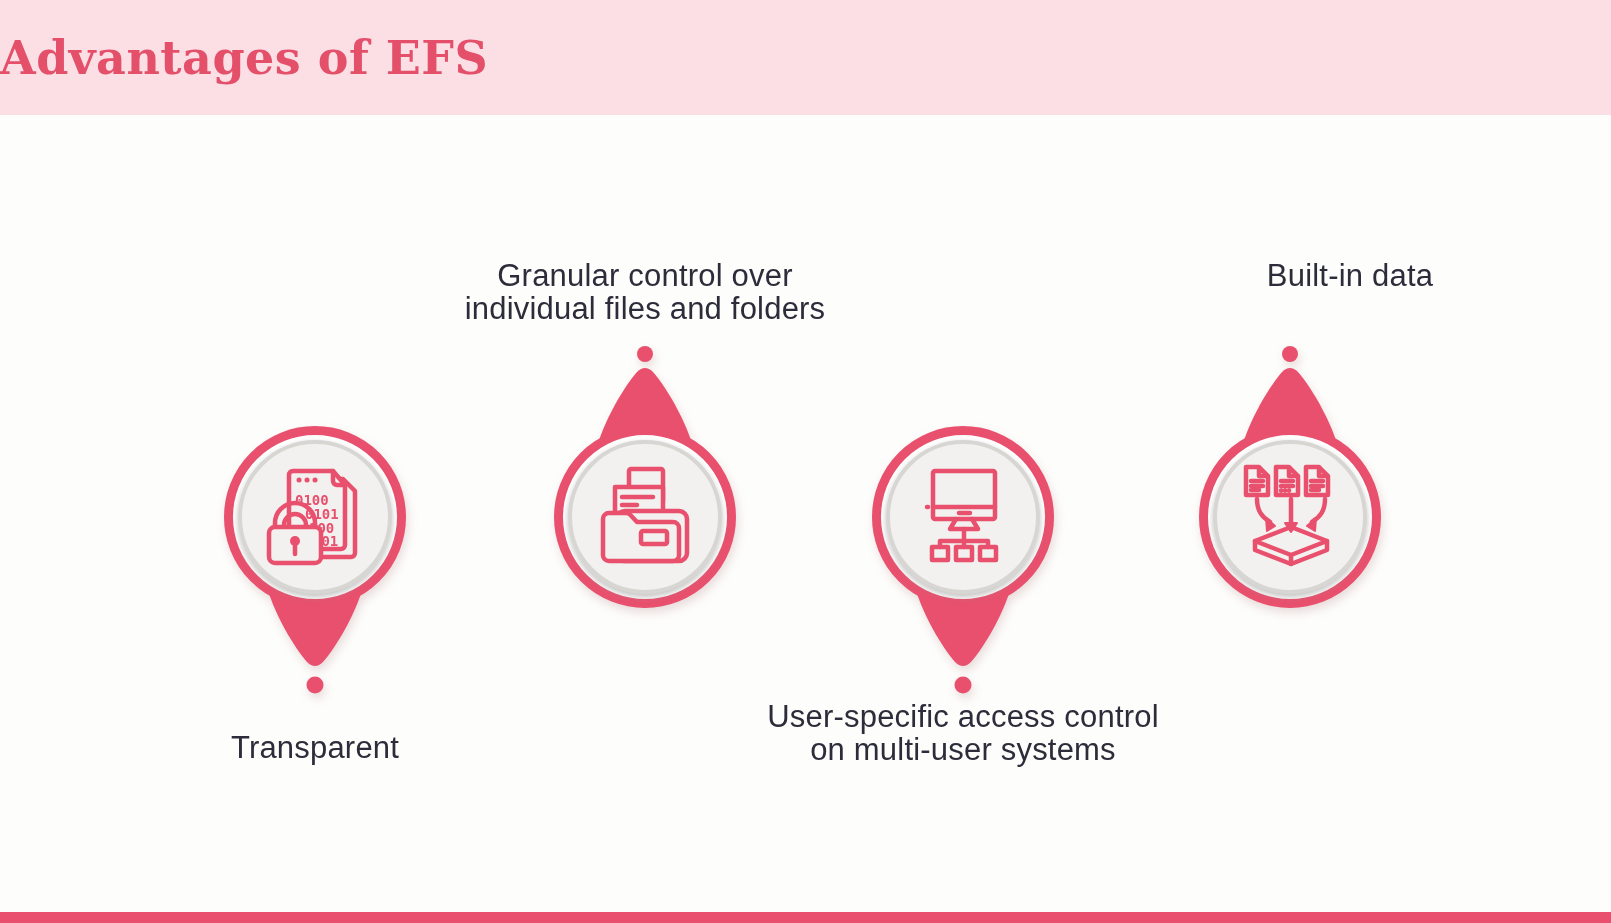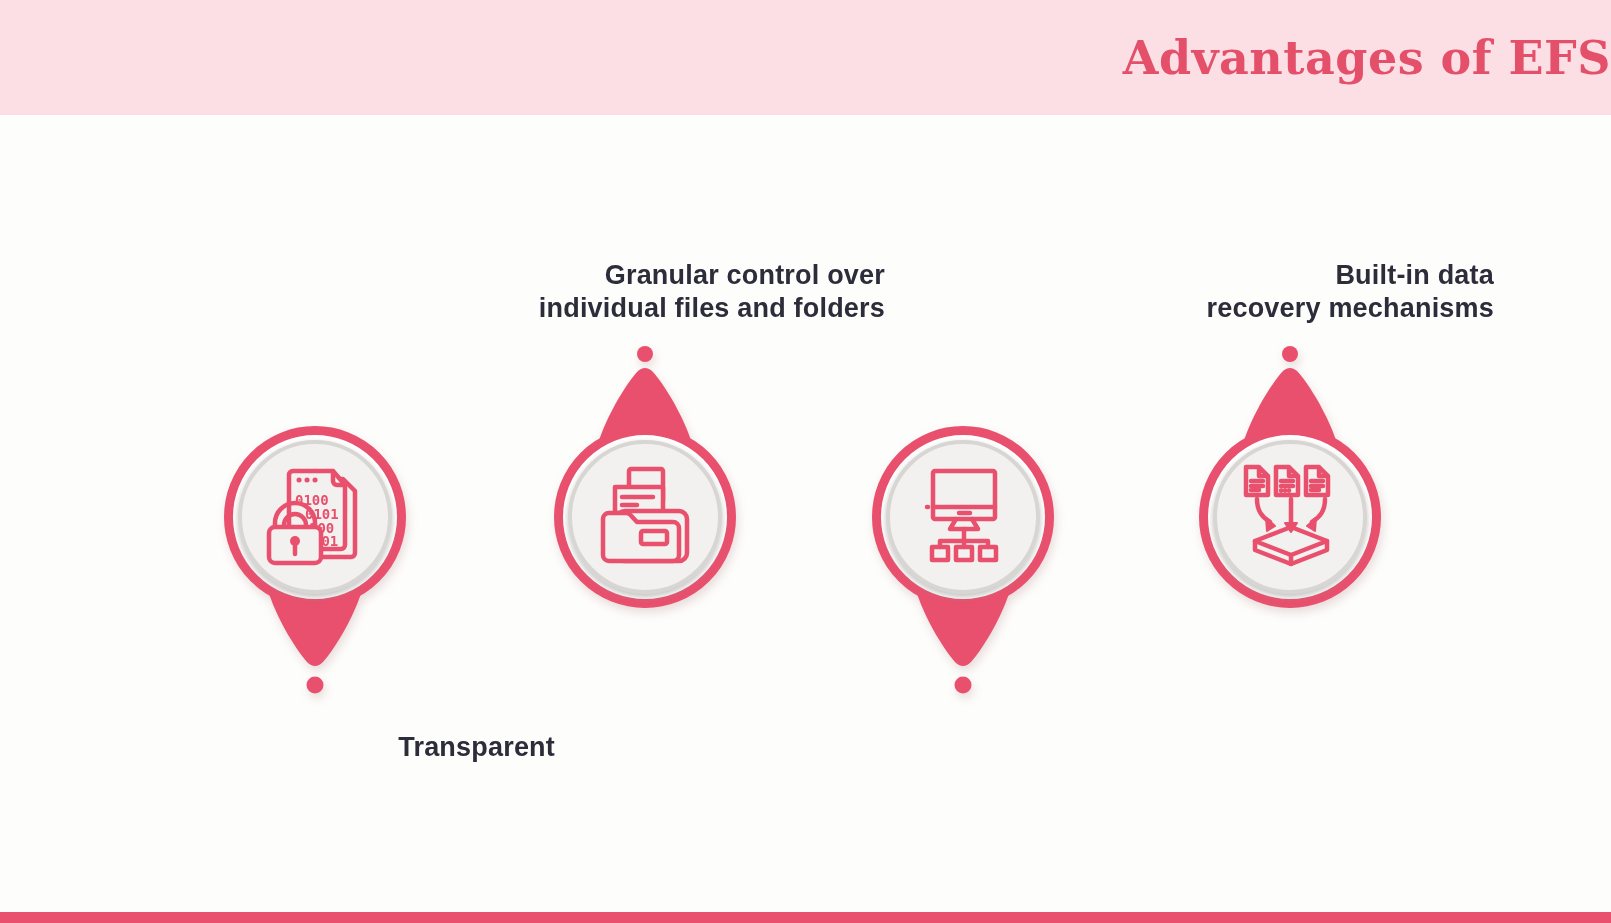--- a/index.html
+++ b/index.html
@@ -6,21 +6,21 @@
   .page{
     position:relative;
     width:1611px;height:923px;
     background:#fdfdfb;
     overflow:hidden;
     font-family:"Liberation Sans","DejaVu Sans",sans-serif;
   }
   .header{
     position:absolute;left:0;top:0;width:100%;height:115px;
     background:#fcdee5;
-    display:flex;align-items:center;justify-content:flex-end;
+    display:flex;align-items:center;justify-content:flex-start;
   }
   .title{
     margin:0;
     font-family:"DejaVu Serif","Liberation Serif",serif;
     font-weight:700;
     font-size:46px;
     letter-spacing:0.5px;
     color:#e4506a;
   }
   .bottom-bar{
@@ -30,31 +30,31 @@
   .pin{
     position:absolute;width:220px;height:300px;
     filter:drop-shadow(2px 5px 5px rgba(140,70,80,0.18));
   }
   .pin-1{left:205px;top:412px;}
   .pin-2{left:535px;top:322px;}
   .pin-3{left:853px;top:412px;}
   .pin-4{left:1180px;top:322px;}
   .feature-label{
     position:absolute;width:480px;
-    text-align:right;
-    font-size:27px;
+    text-align:center;
+    font-size:31px;
     line-height:33px;
-    font-weight:700;
+    font-weight:400;
     color:#2d2c3a;
     letter-spacing:0.2px;
   }
   .label-1{left:75px;top:731px;}
   .label-2{left:405px;top:259px;}
   .label-3{left:723px;top:700px;}
-  .label-4{left:1014px;top:259px;}
+  .label-4{left:1110px;top:259px;}
   .icon-stroke{
     stroke:#e8506d;stroke-width:4.5;fill:none;
     stroke-linecap:round;stroke-linejoin:round;
   }
   .bin-text{
     font-family:"DejaVu Sans Mono","Liberation Mono",monospace;
     font-size:14px;font-weight:bold;fill:#e8506d;
   }
 </style>
 </head>
@@ -152,20 +152,23 @@
 
   <div class="feature-label label-1">
     <div>Transparent</div>
   </div>
 
   <div class="feature-label label-2">
     <div>Granular control over</div>
     <div>individual files and folders</div>
   </div>
 
+  <div class="feature-label label-3">
+    <div>User-specific access control</div>
+    <div>on multi-user systems</div>
+  </div>
 
   <div class="feature-label label-4">
     <div>Built-in data</div>
-    <div>recovery mechanisms</div>
   </div>
 
   <div class="bottom-bar"></div>
 </div>
 
 </body></html>

